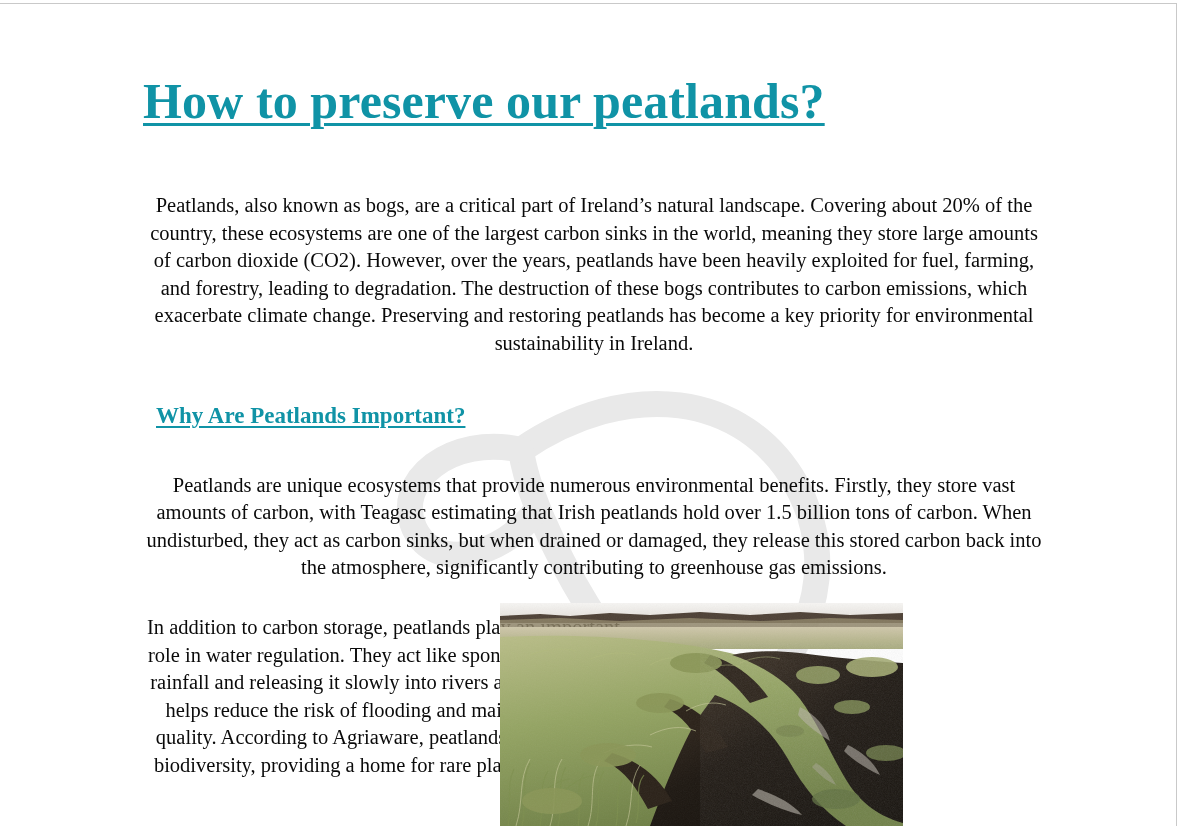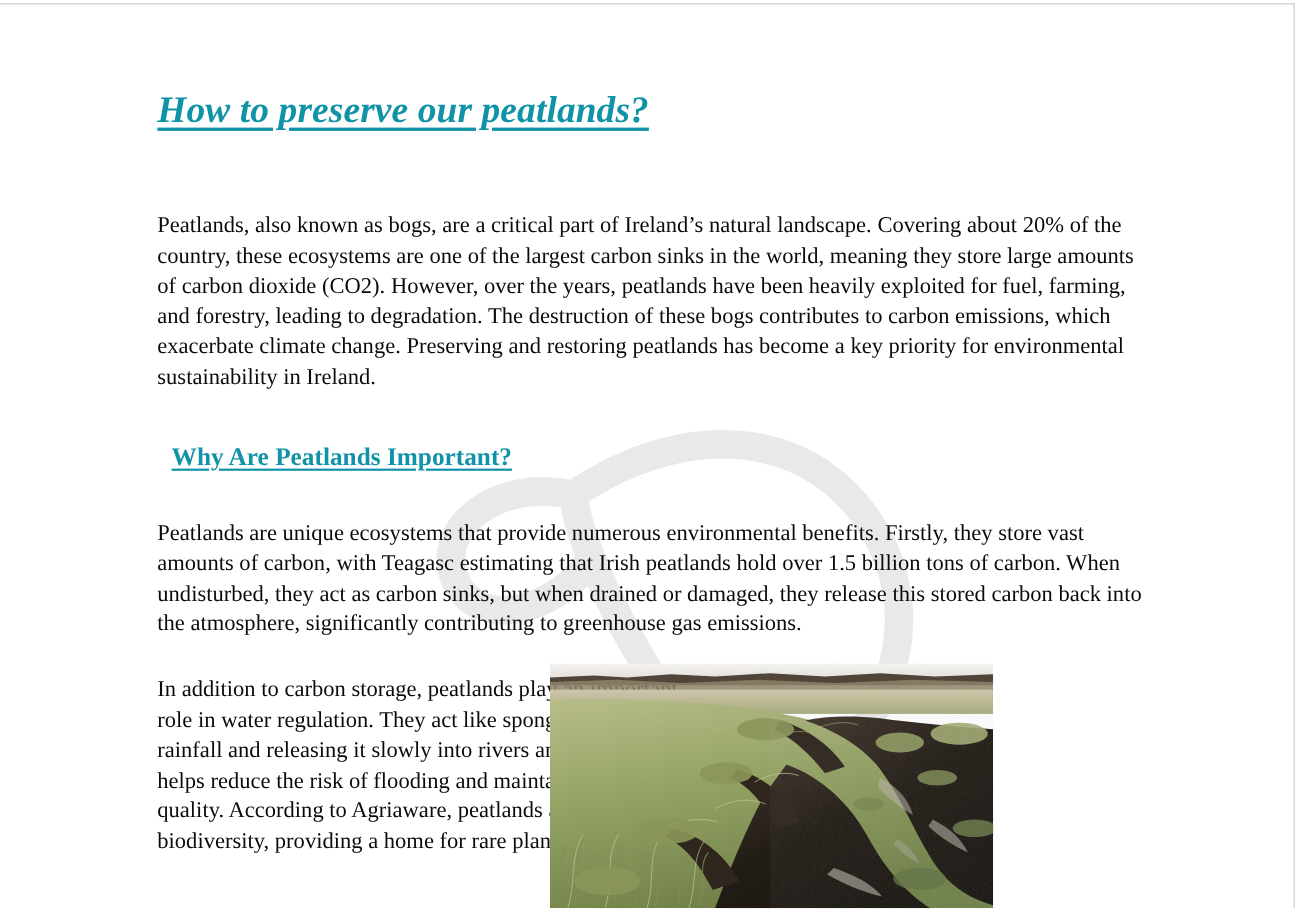--- a/index.html
+++ b/index.html
@@ -57,44 +57,43 @@
     z-index: 2;
   }
 
   h1.doc-title {
     margin: 0;
     padding: 0;
     position: absolute;
     left: 0;
     top: 72px;
     width: 905px;
-    font-size: 34px;
+    font-size: 50px;
     line-height: 58px;
     font-weight: bold;
     letter-spacing: 0.1px;
     color: #1093a6;
     text-decoration: underline;
     text-underline-offset: 5px;
     text-decoration-thickness: 3px;
-    font-style: italic;
   }
 
   .body-block {
     position: absolute;
     left: 0;
     top: 192px;
     width: 902px;
   }
 
   p.para {
     margin: 0;
     font-size: 20.5px;
     line-height: 27.6px;
     color: #0a0a0a;
-    text-align: left;
+    text-align: center;
   }
 
   h2.sub-head {
     margin: 13px;
     font-size: 23px;
     line-height: 30px;
     font-weight: bold;
     color: #1093a6;
     text-decoration: underline;
     text-underline-offset: 3px;

